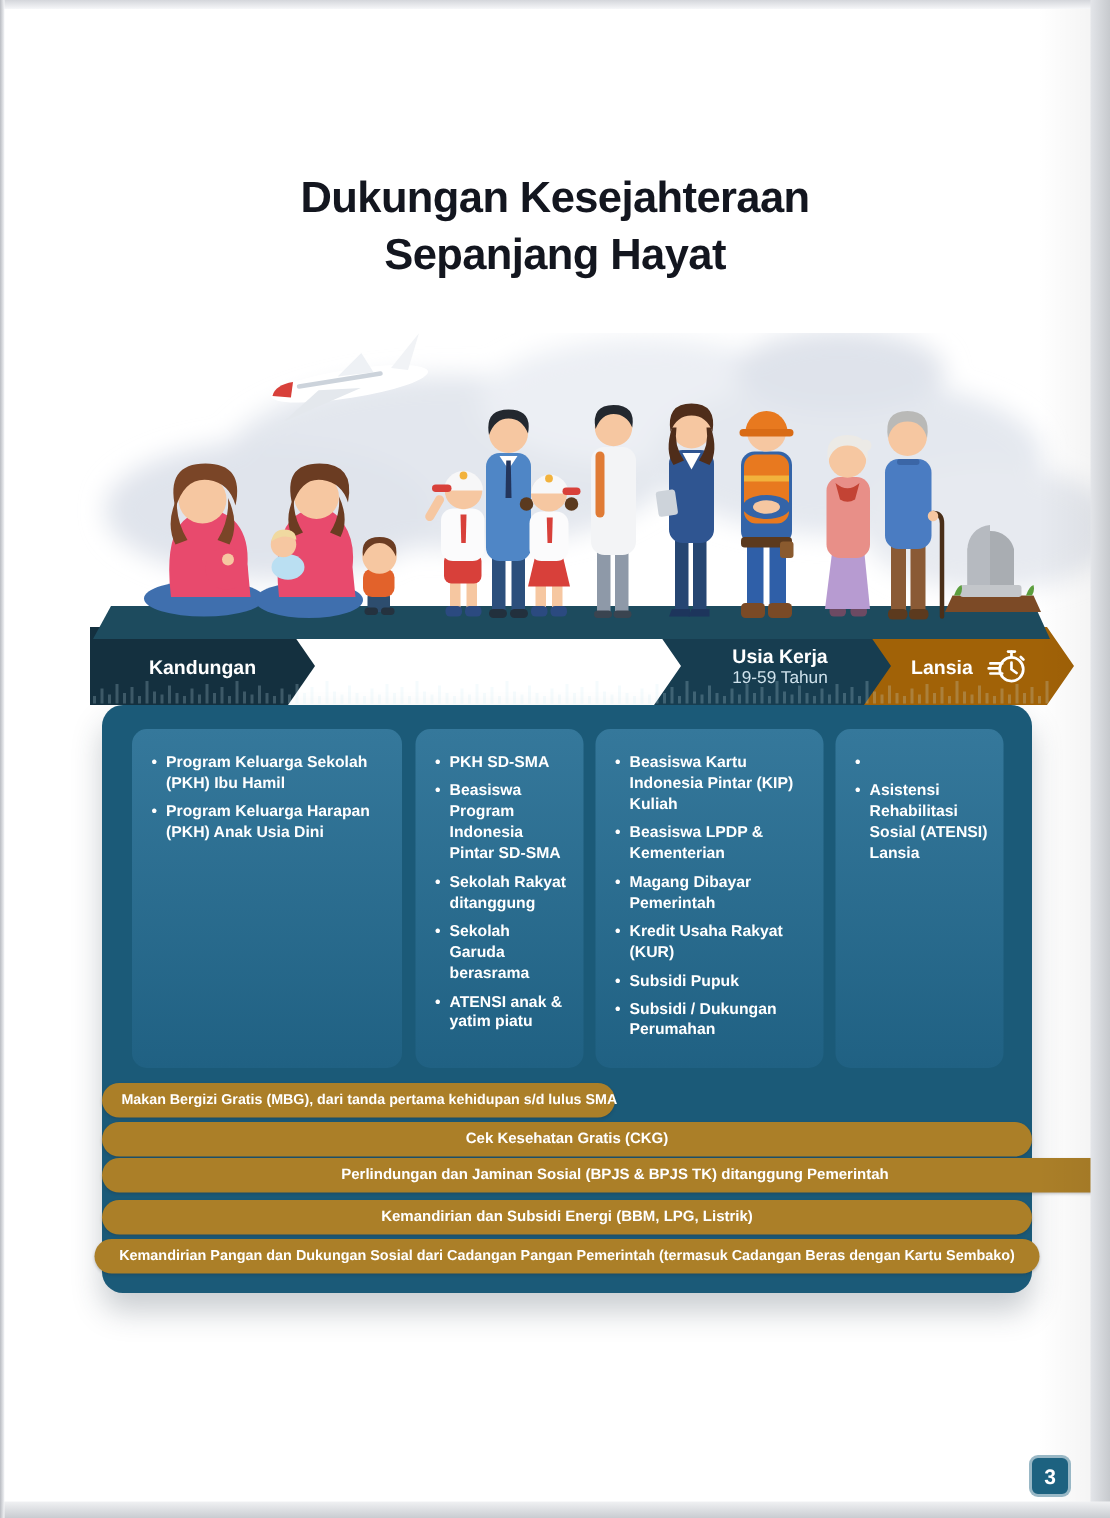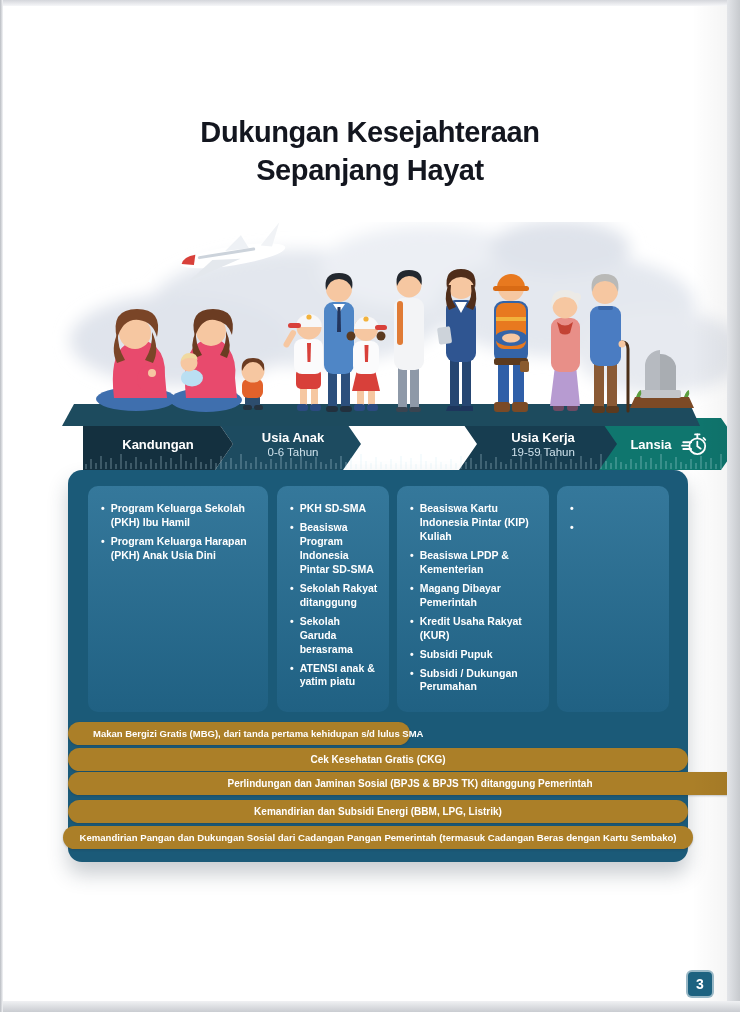--- a/index.html
+++ b/index.html
@@ -17,21 +17,21 @@
     background:linear-gradient(to right,rgba(0,0,0,0),rgba(0,0,0,0.045));pointer-events:none;}
 
   h1.title{
     position:absolute;left:0;top:114px;width:740px;margin:0;text-align:center;
     font-size:29px;font-weight:bold;letter-spacing:-0.4px;line-height:1.3;
     color:var(--title-color,#13161f);z-index:5;
   }
 
   .illustration{position:absolute;left:0;top:222px;width:740px;height:204px;z-index:6;pointer-events:none;}
 
-  .timeline-bar{position:absolute;left:60px;top:418px;width:646px;height:52px;z-index:4;margin-left:23px;}
+  .timeline-bar{position:absolute;left:60px;top:418px;width:646px;height:52px;z-index:4;}
   .stage{position:absolute;top:0;height:52px;display:flex;flex-direction:column;
     align-items:center;justify-content:center;color:#fff;}
   .stage .stage-label{font-weight:bold;font-size:13px;white-space:nowrap;}
   .stage .stage-sub{font-size:11.5px;color:#cfe2ec;white-space:nowrap;margin-top:1px;}
   .stage-row{display:flex;align-items:center;gap:9px;}
   .ticks{position:absolute;left:2px;bottom:1px;width:640px;height:18px;z-index:9;pointer-events:none;}
   .ticks span{position:absolute;bottom:0;width:1.6px;background:rgba(210,235,245,0.22);}
 
   .panel{
     position:absolute;left:68px;top:470px;width:620px;height:392px;z-index:3;
@@ -47,21 +47,21 @@
     line-height:1.33;margin-bottom:5px;}
   .col .item .bullet{flex:0 0 auto;}
 
   .banner{
     position:absolute;height:23px;border-radius:12px;z-index:8;
     background:var(--banner-color,#ab7f28);color:#fff;font-weight:bold;
     display:flex;align-items:center;box-sizing:border-box;white-space:nowrap;
     box-shadow:0 1px 2px rgba(30,40,50,0.25);
   }
   .banner.center{justify-content:center;}
-  .banner.left{justify-content:flex-start;padding-left:25px;}
+  .banner.left{justify-content:flex-start;padding-left:13px;}
 
   .page-badge{
     position:absolute;left:686px;top:970px;width:28px;height:28px;z-index:45;
     background:var(--badge-color,#1d6280);border-radius:6px;
     border:2px solid rgba(255,255,255,0.55);box-sizing:border-box;
     display:flex;align-items:center;justify-content:center;
     color:#fff;font-weight:bold;font-size:14px;
   }
 </style>
 </head>
@@ -249,29 +249,25 @@
     <path d="M645 396 v-30 a16 16 0 0 1 15 -16 l0 46 z" fill="#b6bac0"></path>
     <rect x="640" y="390" width="41" height="8" rx="2" fill="#c3c6ca"></rect>
     <path d="M636 397 q2 -6 5 -7 q1 4 -1 7 z M684 397 q2 -6 5 -7 q1 4 -1 7 z" fill="#5c9e3e"></path>
   </g>
 </svg>
 
 <div class="timeline-bar" id="timeline-bar">
     <div class="stage" style="left: 0px; width: 150px; z-index: 5; background: rgb(20, 48, 63); clip-path: polygon(0px 0px, calc(100% - 18px) 0px, 100% 50%, calc(100% - 18px) 100%, 0px 100%);">
       <div class="stage-label">Kandungan</div>
     </div>
-    <div class="stage" style="left: 132px; width: 136px; z-index: 4; background: rgb(29, 75, 96); clip-path: polygon(0px 0px, calc(100% - 18px) 0px, 100% 50%, calc(100% - 18px) 100%, 0px 100%, 18px 50%); padding-left: 10px;">
-      <div class="stage-label">Usia Anak</div>
-      <div class="stage-sub">0-6 Tahun</div>
-    </div>
     <div class="stage" style="left: 376px; width: 148px; z-index: 2; background: rgb(23, 61, 80); clip-path: polygon(0px 0px, calc(100% - 18px) 0px, 100% 50%, calc(100% - 18px) 100%, 0px 100%, 18px 50%); padding-left: 10px;">
       <div class="stage-label">Usia Kerja</div>
       <div class="stage-sub">19-59 Tahun</div>
     </div>
-    <div class="stage" style="left: 506px; width: 140px; z-index: 1; background: #0f766e; clip-path: polygon(0px 0px, calc(100% - 18px) 0px, 100% 50%, calc(100% - 18px) 100%, 0px 100%, 18px 50%); padding-left: 10px; justify-content: center;">
+    <div class="stage" style="left: 506px; width: 140px; z-index: 1; background: #a16207; clip-path: polygon(0px 0px, calc(100% - 18px) 0px, 100% 50%, calc(100% - 18px) 100%, 0px 100%, 18px 50%); padding-left: 10px; justify-content: center;">
       <div class="stage-row">
         <span class="stage-label">Lansia</span>
         <span style="display: flex;">
           <svg viewBox="0 0 24 24" width="27" height="27" aria-hidden="true">
             <g fill="none" stroke="#fff" stroke-width="1.6" stroke-linecap="round">
               <circle cx="14.5" cy="13.5" r="7"></circle>
               <path d="M14.5 9.5v4l3 2.2"></path>
               <path d="M12.5 3h4"></path>
               <path d="M14.5 3v3.3"></path>
               <path d="M20 6.2l1.6 1.6"></path>
@@ -471,20 +467,21 @@
         <span class="bullet">•</span>
         <span>Subsidi / Dukungan Perumahan</span>
       </div>
     </div>
     <div class="col" style="left: 489px; width: 112px;">
       <div class="item">
         <span class="bullet">•</span>
       </div>
       <div class="item">
         <span class="bullet">•</span>
+        <span>Asistensi Rehabilitasi Sosial (ATENSI) Lansia</span>
       </div>
     </div>
   </div>
 
 <div id="banners">
     <div class="banner left" style="left: 68px; top: 722px; width: 342px; font-size: 9.5px;">Makan Bergizi Gratis (MBG), dari tanda pertama kehidupan s/d lulus SMA</div>
     <div class="banner center" style="left: 68px; top: 748px; width: 620px; font-size: 10px;">Cek Kesehatan Gratis (CKG)</div>
     <div class="banner center" style="left: 68px; top: 772px; width: 684px; font-size: 10px;">Perlindungan dan Jaminan Sosial (BPJS &amp; BPJS TK) ditanggung Pemerintah</div>
     <div class="banner center" style="left: 68px; top: 800px; width: 620px; font-size: 10px;">Kemandirian dan Subsidi Energi (BBM, LPG, Listrik)</div>
     <div class="banner center" style="left: 63px; top: 826px; width: 630px; font-size: 9.6px;">Kemandirian Pangan dan Dukungan Sosial dari Cadangan Pangan Pemerintah (termasuk Cadangan Beras dengan Kartu Sembako)</div>

